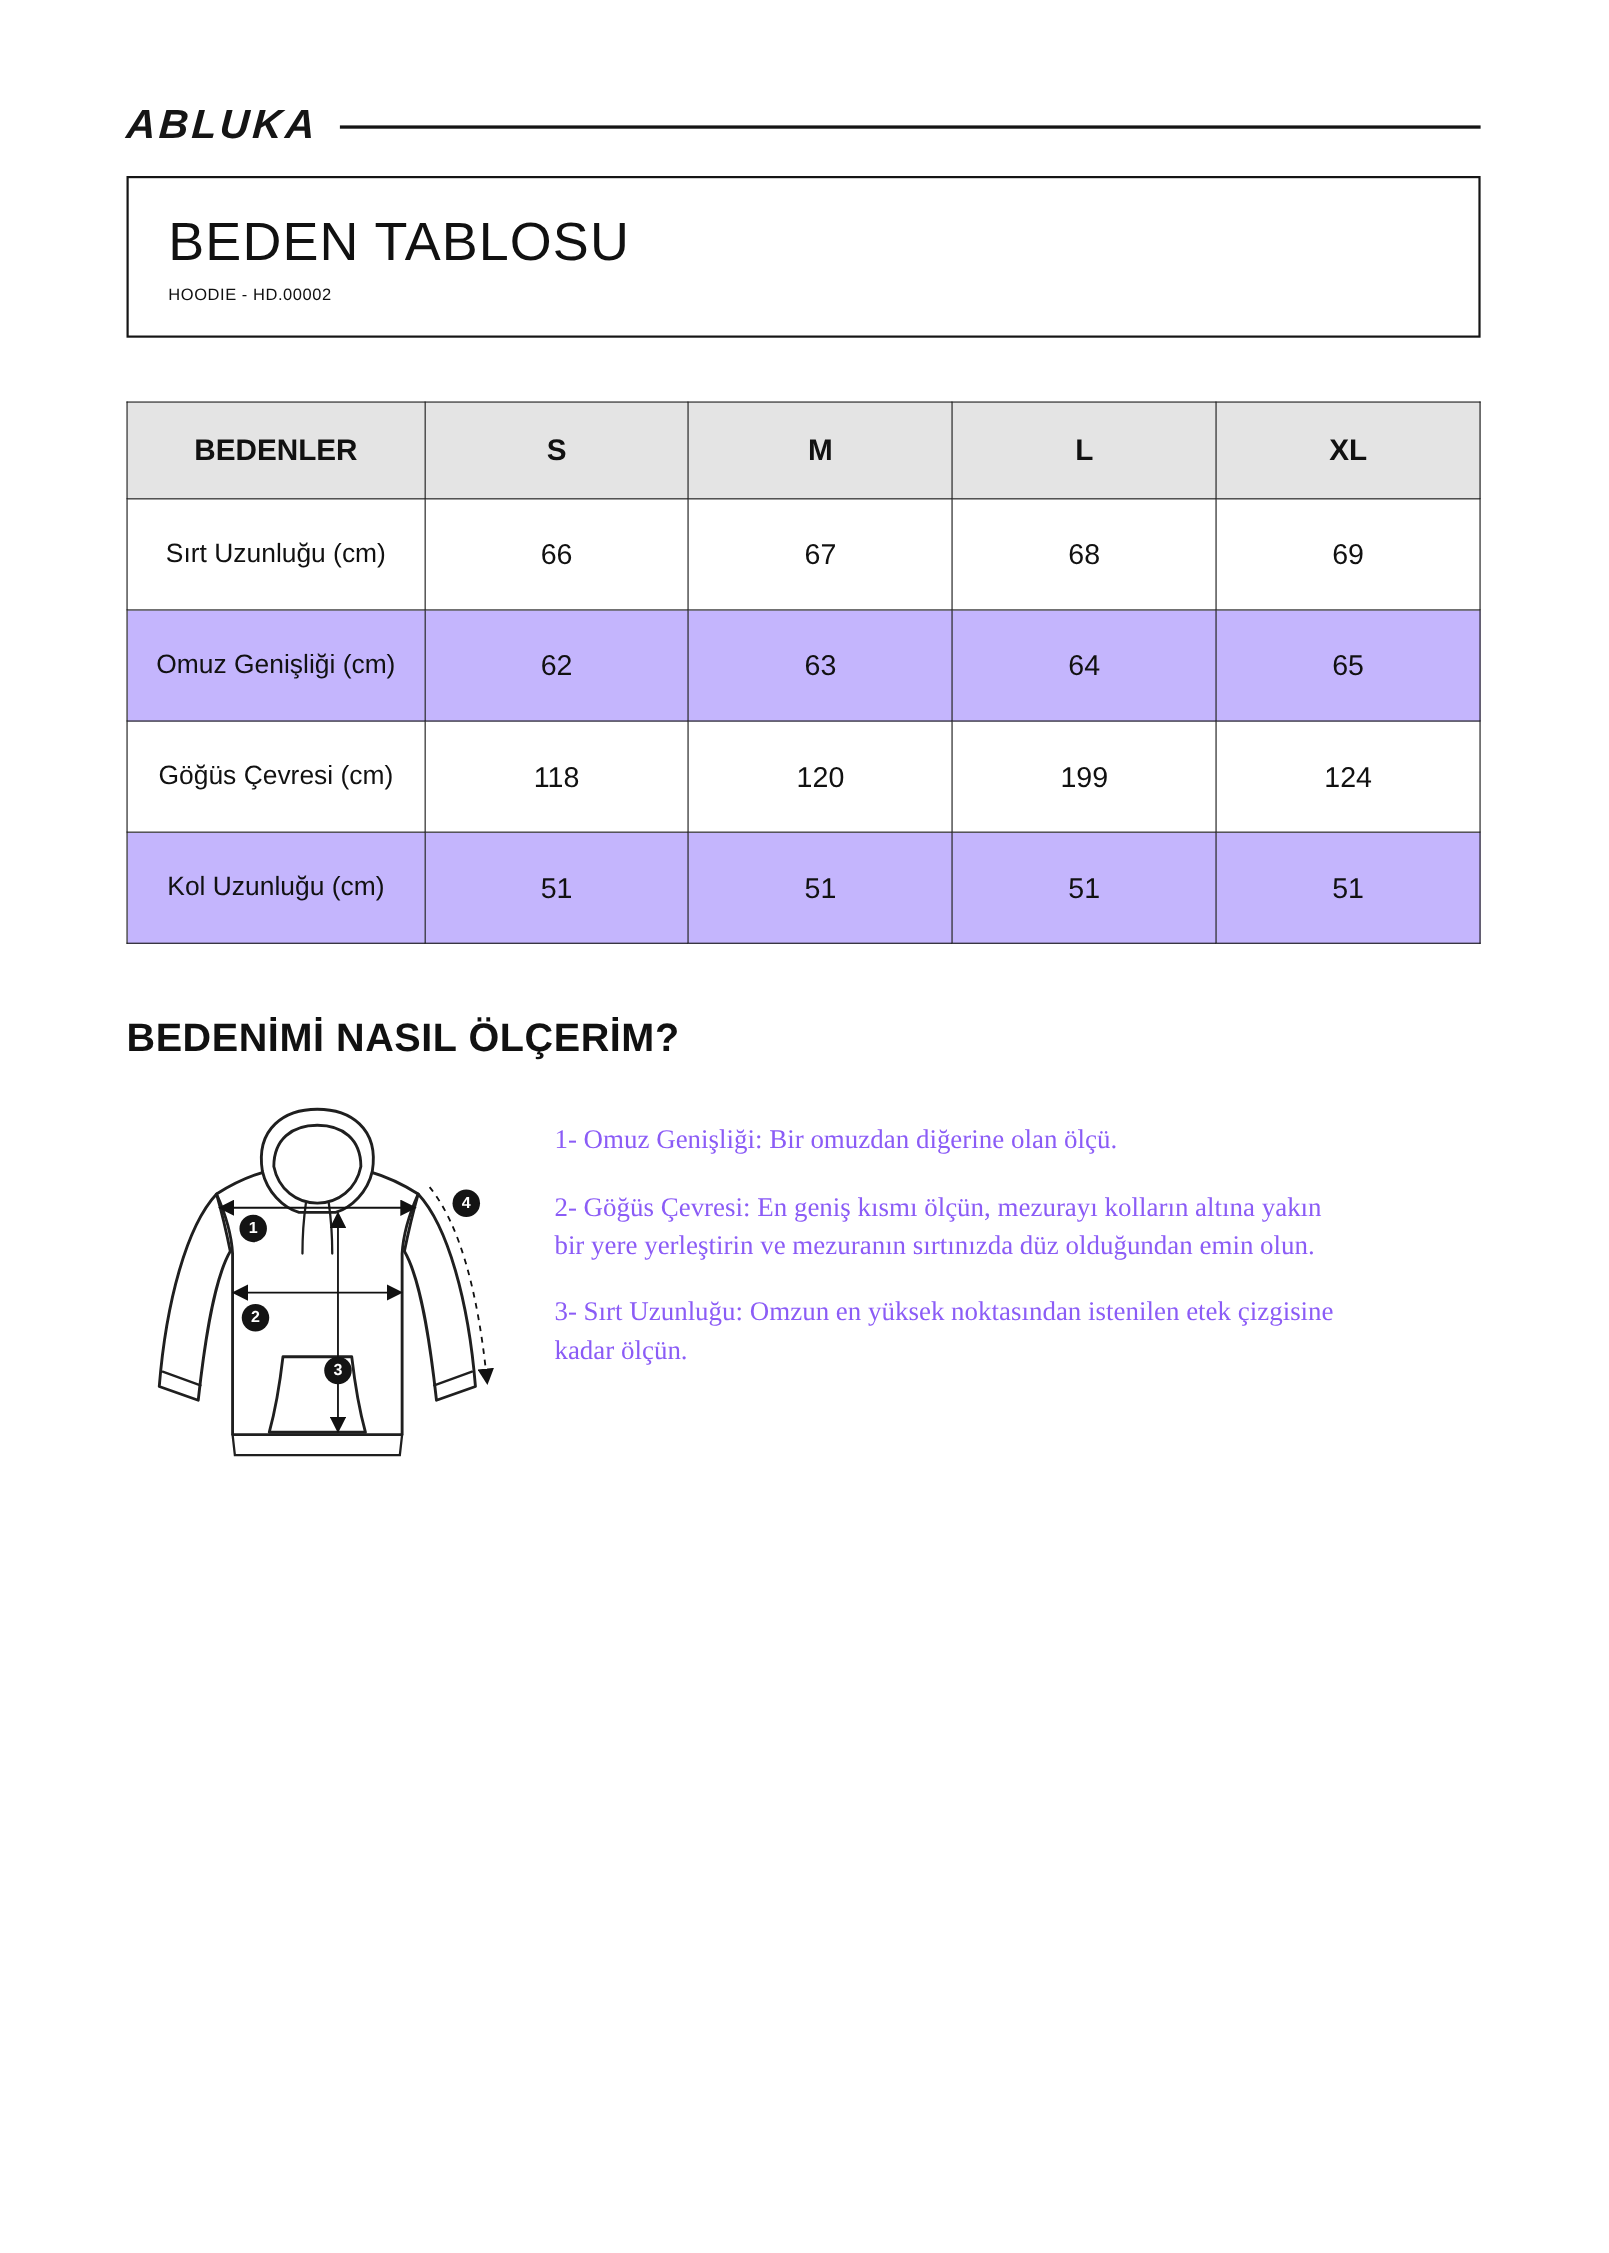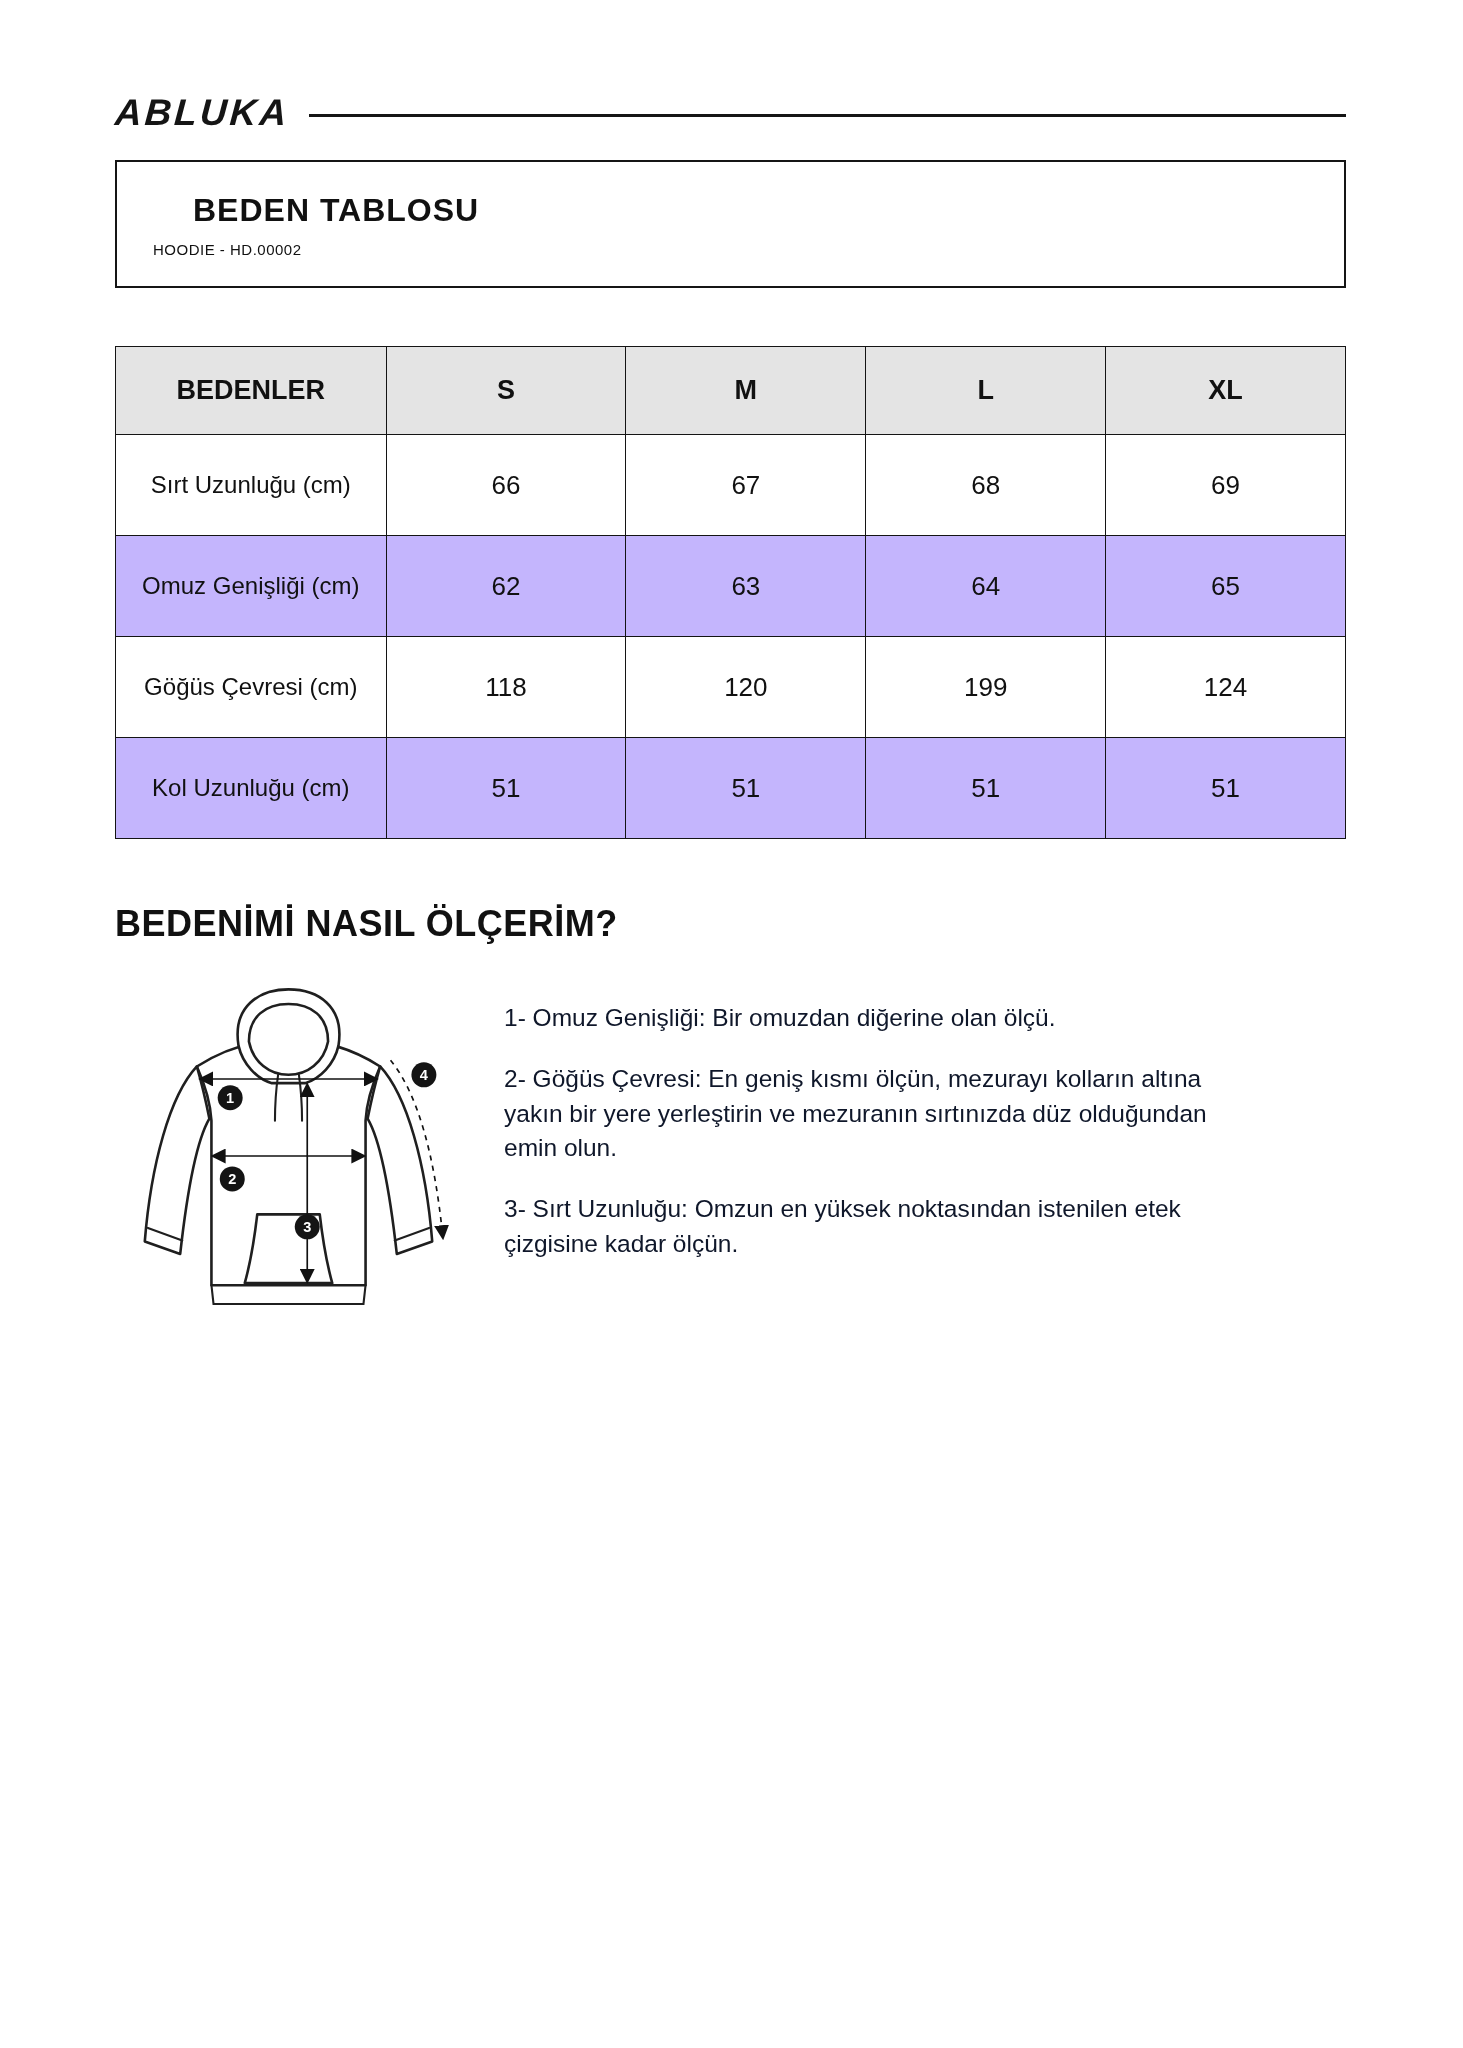--- a/index.html
+++ b/index.html
@@ -25,21 +25,21 @@
     white-space: nowrap;
   }
   .logo-rule { flex: 1; height: 3px; background: #151515; margin-left: 20px; margin-top: 4px; }
 
   
   .title-box {
     margin-top: 26px;
     border: 2px solid #151515;
     padding: 30px 20px 28px 36px;
   }
-  .page-title { font-size: 32px; letter-spacing: 1px; font-weight: 700; margin-left: 40px; }
+  .page-title { font-size: 49px; letter-spacing: 1px; font-weight: 400; }
   .page-subtitle { font-size: 15px; margin-top: 12px; letter-spacing: 0.5px; }
 
   
   table.size-table {
     width: 100%;
     border-collapse: collapse;
     table-layout: fixed;
     margin-top: 58px;
   }
   .size-table th, .size-table td {
@@ -66,21 +66,22 @@
     letter-spacing: 0.5px;
   }
   .measure-row { display: flex; margin-top: 34px; }
   .illustration { flex: none; width: 375px; margin-left: -14px; }
   .instructions {
     margin-left: 28px;
     margin-top: 22px;
     width: 720px;
     font-size: 24.5px;
     line-height: 1.42;
-    color: #0f172a;
+    color: #8b5cf6;
+    font-family: Liberation Serif, serif;
   }
   .instructions p { margin: 0 0 26px 0; }
 
   svg .ln { stroke: #1f1f1f; stroke-width: 2.5; fill: #ffffff; stroke-linejoin: round; stroke-linecap: round; }
   svg .thin { stroke: #1f1f1f; stroke-width: 2; fill: none; stroke-linecap: round; }
   svg .meas { stroke: #111111; stroke-width: 1.6; fill: none; }
   svg .badge-circle { fill: #141414; stroke: none; }
   svg .badge-num {
     fill: #ffffff; font-size: 14px; font-weight: bold;
     font-family: "Liberation Sans", sans-serif;

